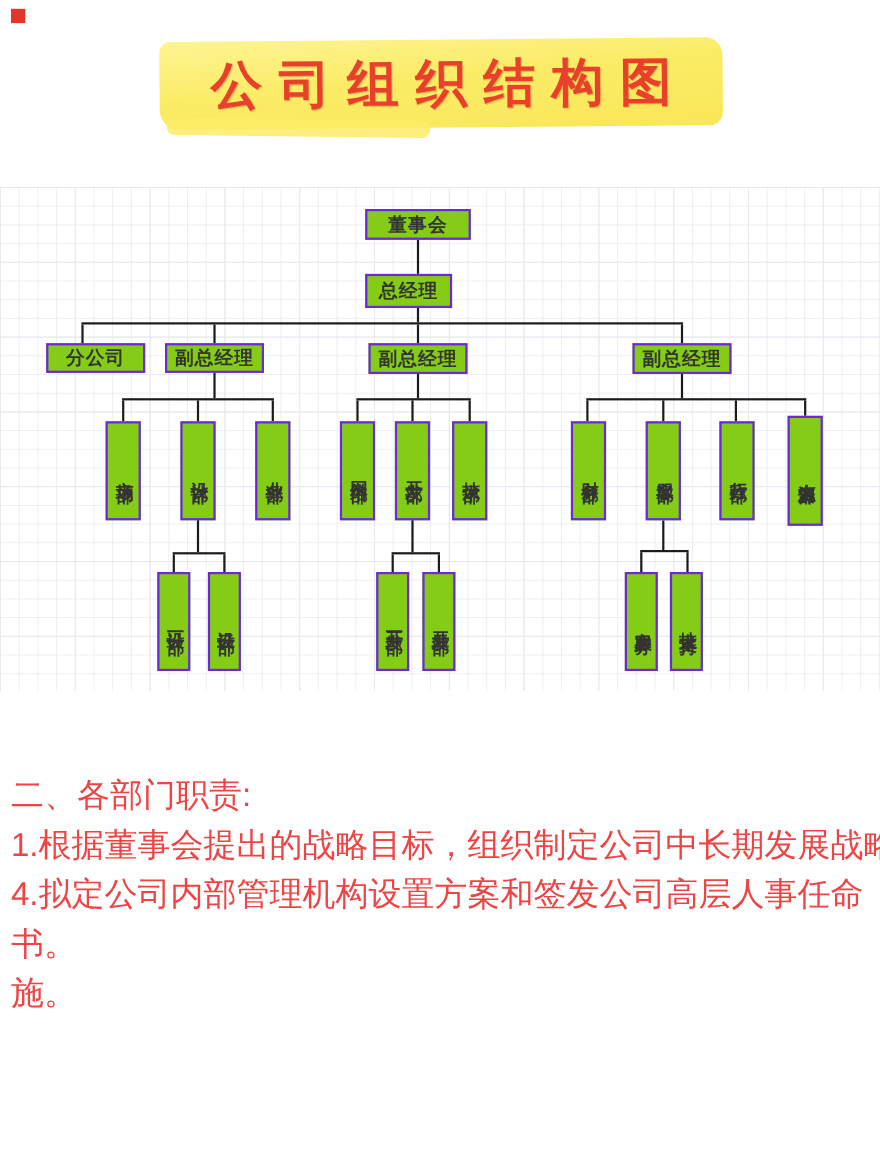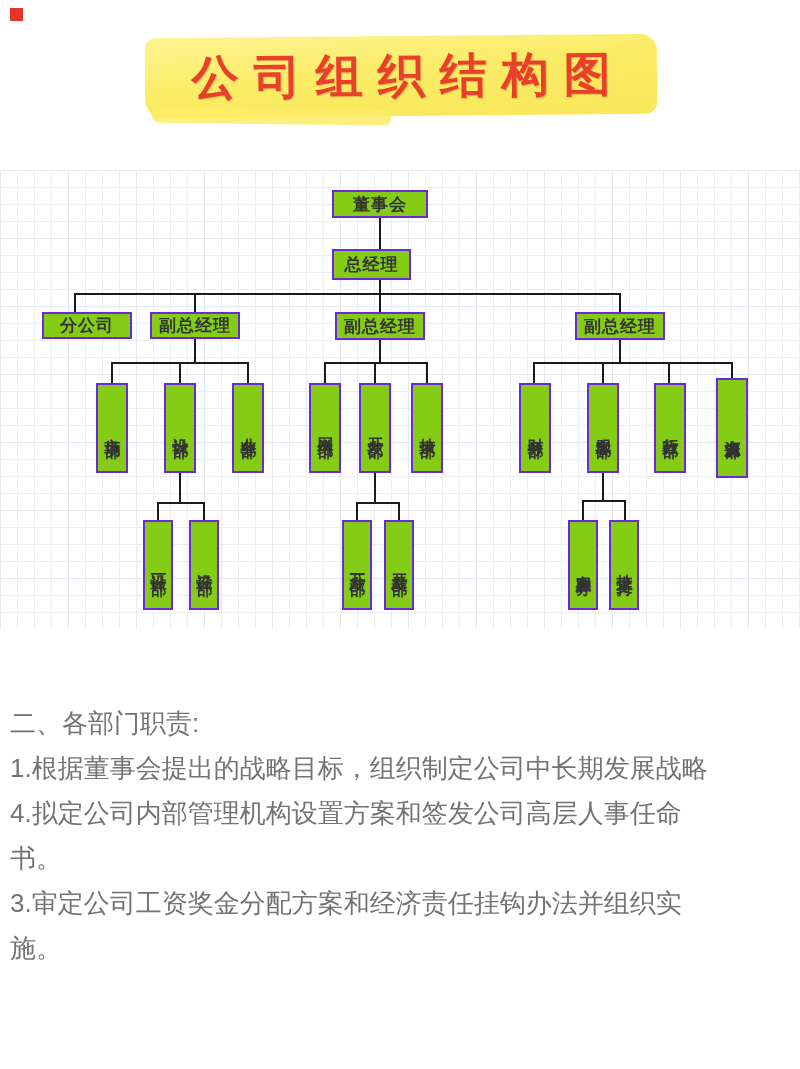--- a/index.html
+++ b/index.html
@@ -45,21 +45,21 @@
     writing-mode:vertical-rl;text-orientation:upright;
     font-size:16px;letter-spacing:2px;
   }
   .ls0{letter-spacing:0.5px;}
   .hl,.vl{position:absolute;background:#1b1b1b;}
   .hl{height:2px;}
   .vl{width:2px;}
   
   .body-text{
     position:absolute;left:10px;top:701px;width:786px;
-    color:#737373;font-size:26px;line-height:45px;
+    color:#ef4444;font-size:30px;line-height:45px;
   }
   .body-line{white-space:nowrap;}
 </style>
 </head>
 <body>
 
 <div class="canvas">
 
   <div class="corner-square"></div>
 
@@ -136,17 +136,16 @@
     <div class="node node-v" style="left:384px;top:350px;width:30px;height:90px;">开发二部</div>
     <div class="node node-v" style="left:568px;top:350px;width:30px;height:90px;">客户服务</div>
     <div class="node node-v" style="left:609px;top:350px;width:30px;height:90px;">技术支持</div>
   </div>
 
   <div class="body-text">
     <div class="body-line">二、各部门职责:</div>
     <div class="body-line">1.根据董事会提出的战略目标，组织制定公司中长期发展战略</div>
     <div class="body-line">4.拟定公司内部管理机构设置方案和签发公司高层人事任命</div>
     <div class="body-line">书。</div>
-    <div class="body-line">3.审定公司工资奖金分配方案和经济责任挂钩办法并组织实</div>
     <div class="body-line">施。</div>
   </div>
 
 </div>
 
 </body></html>

